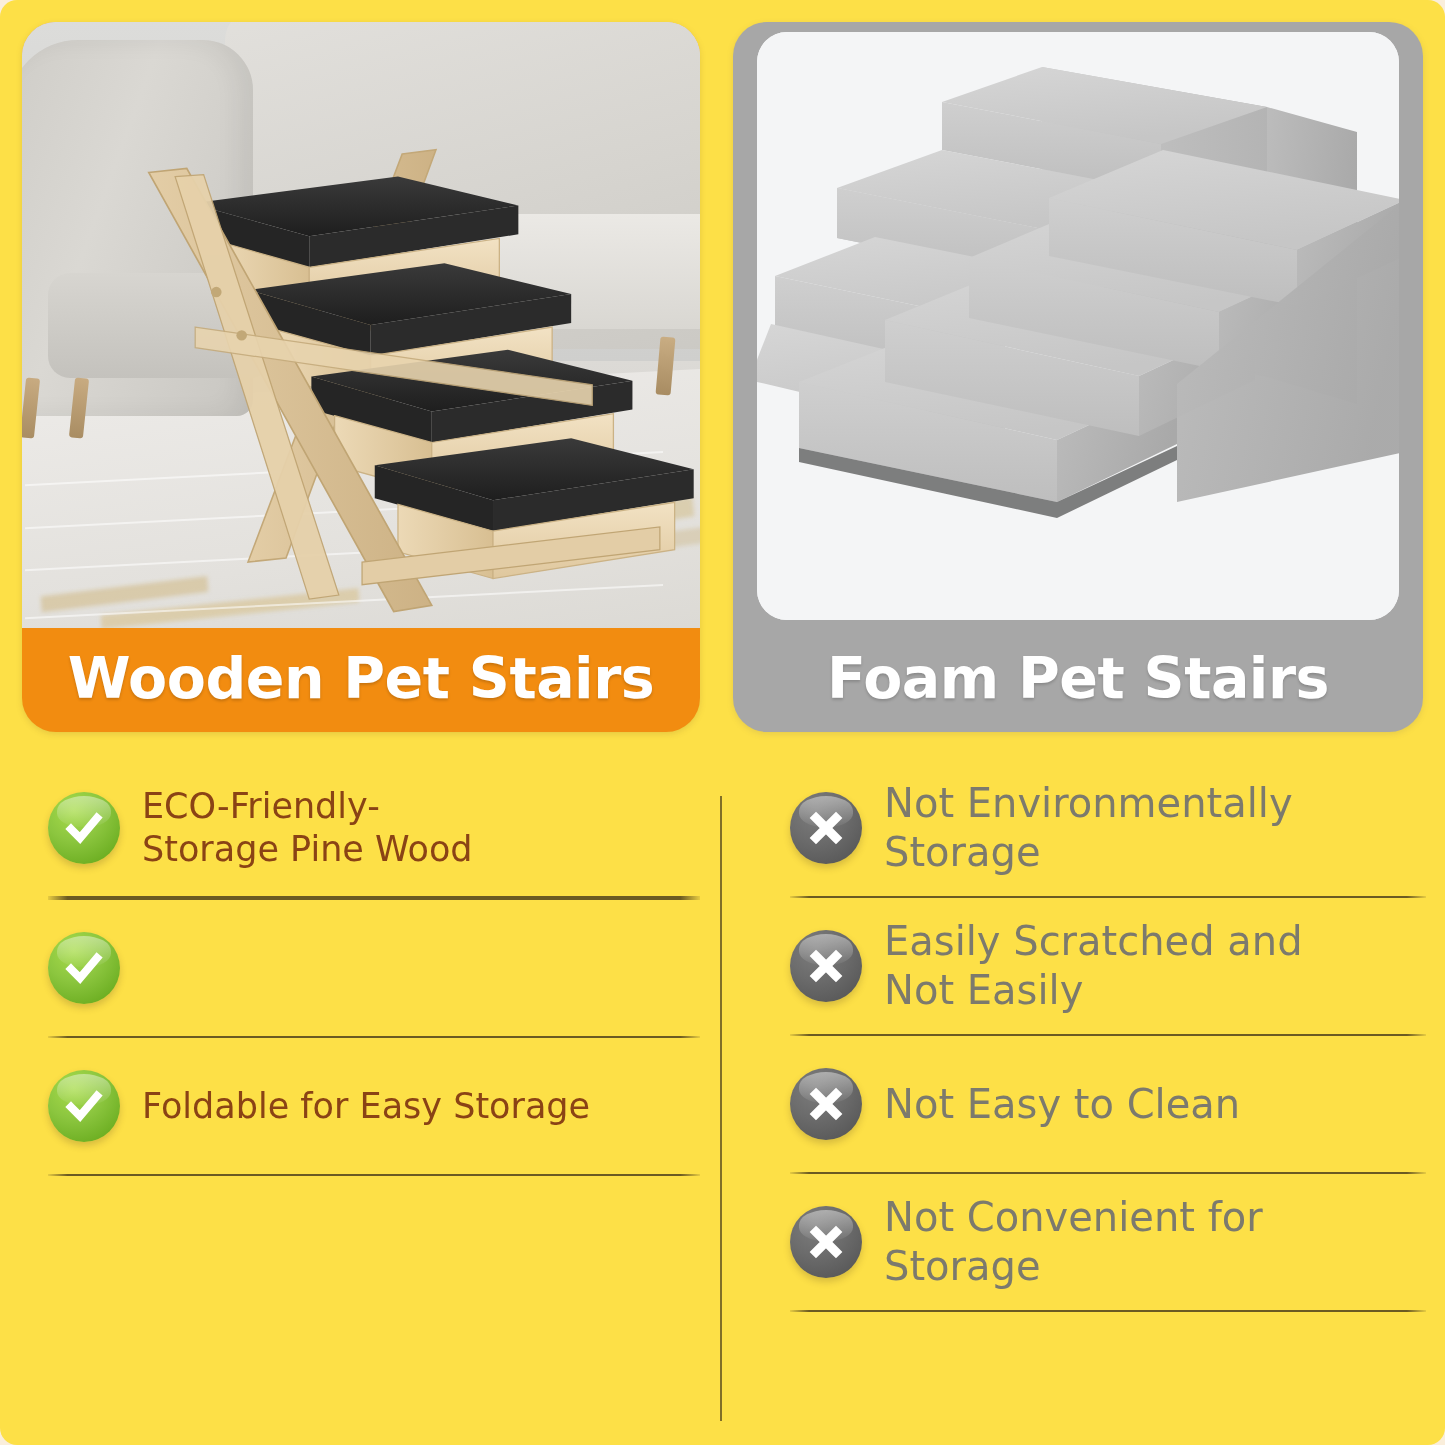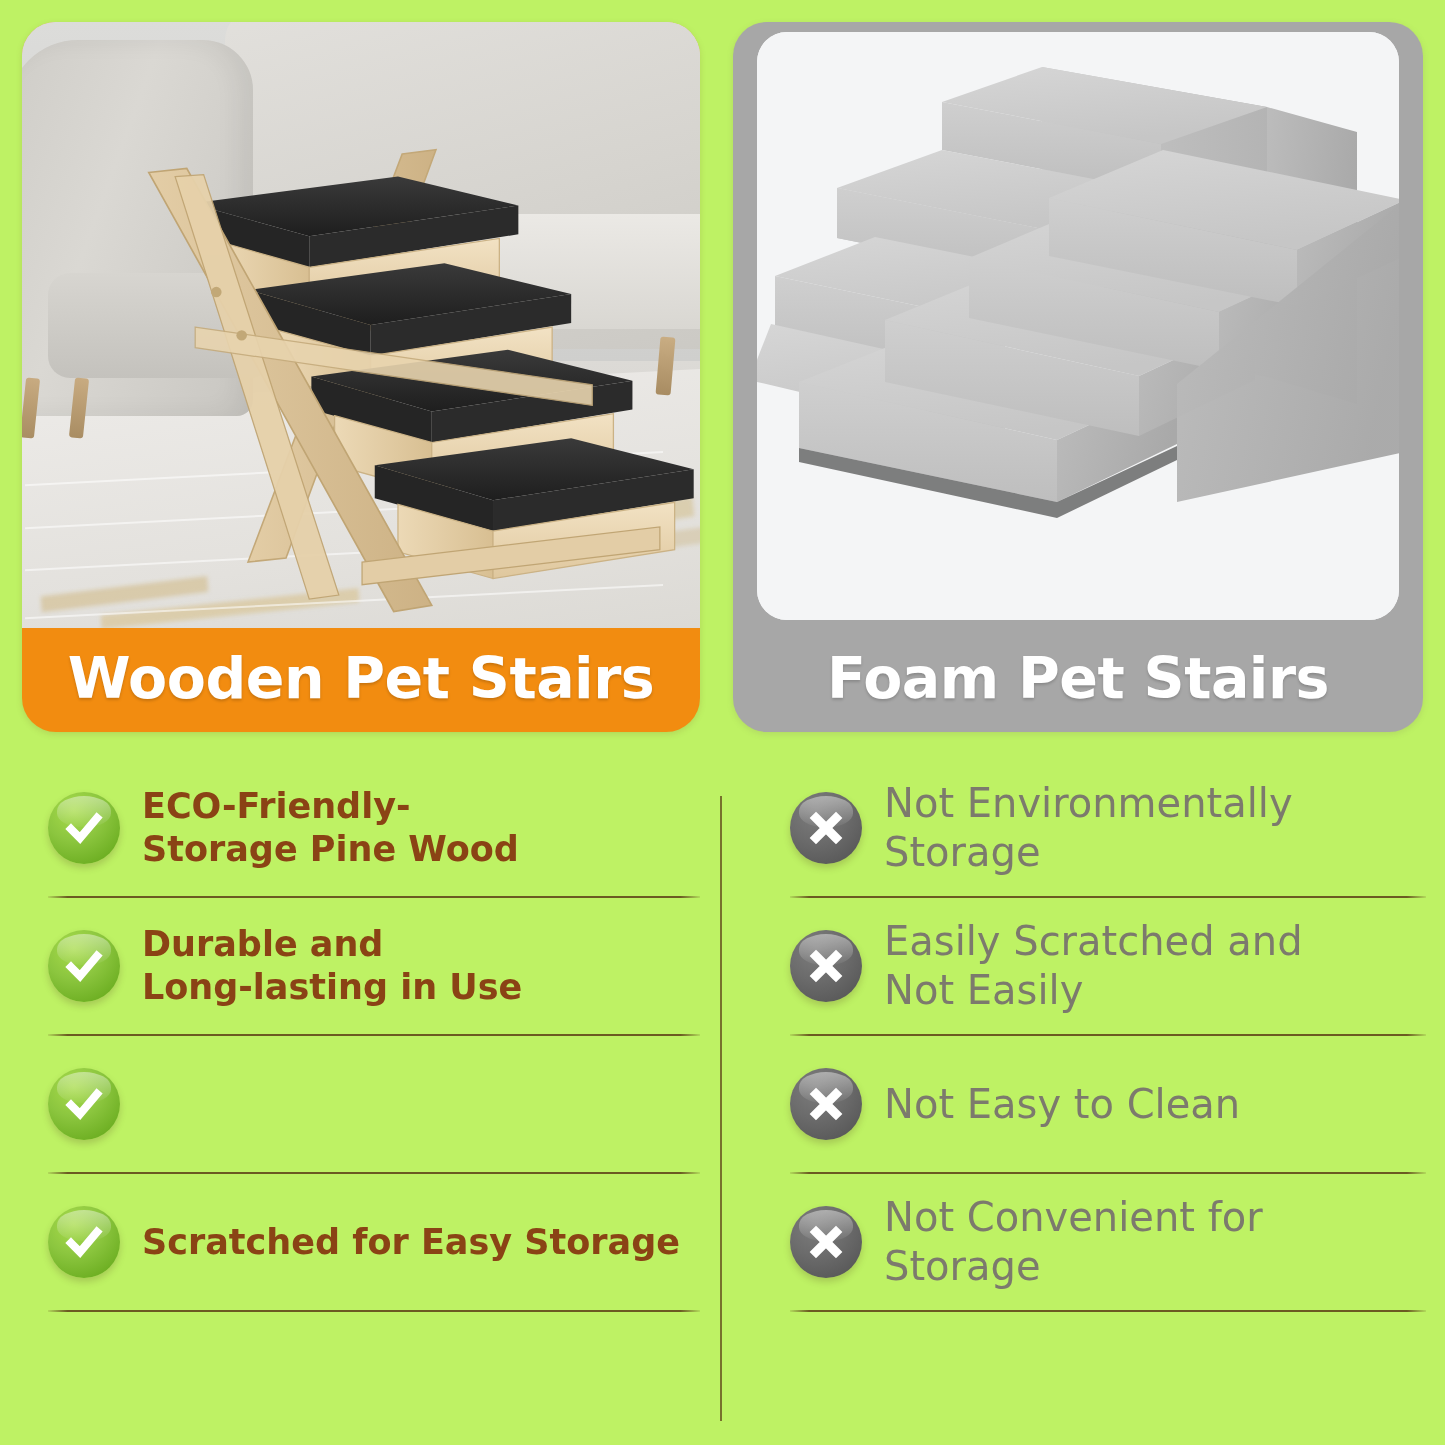--- a/index.html
+++ b/index.html
@@ -11,21 +11,22 @@
     height: 1445px;
     background: #faeedb;
     font-family: "DejaVu Sans", sans-serif;
     overflow: hidden;
   }
 
   .page {
     position: relative;
     width: 1445px;
     height: 1445px;
-    background: #bef264;
+    background: #fde047;
+    border-radius: 17px;
   }
 
   
   .cards-row {
     position: absolute;
     left: 0;
     top: 0;
     width: 1445px;
     height: 740px;
   }
@@ -268,21 +269,21 @@
   }
   .badge svg { position: relative; z-index: 2; }
 
   .feature-text {
     font-size: 35px;
     line-height: 1.22;
     font-family: "DejaVu Sans", sans-serif;
   }
   .left-col .feature-text {
     color: #8a4315;
-    font-weight: bold;
+    font-weight: normal;
   }
   .right-col .feature-text {
     color: #7c7a6d;
     font-weight: normal;
     font-size: 40px;
   }
 </style>
 </head>
 <body>
 
@@ -464,49 +465,38 @@
             <path d="M8 22 L17 31 L34 11" fill="none" stroke="#ffffff" stroke-width="8" stroke-linecap="square" stroke-linejoin="miter"></path>
           </svg>
         </span>
         <span class="feature-text">
           <span>ECO-Friendly-</span><br>
           <span>Storage Pine Wood</span>
         </span>
       </div>
       <div class="hr"></div>
 
+      <div class="hr"></div>
+
       <div class="feature">
         <span class="badge yes">
           <svg width="42" height="42" viewBox="0 0 42 42">
             <path d="M8 22 L17 31 L34 11" fill="none" stroke="#ffffff" stroke-width="8" stroke-linecap="square" stroke-linejoin="miter"></path>
           </svg>
         </span>
-        <span class="feature-text">
-          <span>Durable and</span><br>
-          <span>Long-lasting in Use</span>
-        </span>
       </div>
       <div class="hr"></div>
 
       <div class="feature">
         <span class="badge yes">
           <svg width="42" height="42" viewBox="0 0 42 42">
             <path d="M8 22 L17 31 L34 11" fill="none" stroke="#ffffff" stroke-width="8" stroke-linecap="square" stroke-linejoin="miter"></path>
           </svg>
         </span>
-      </div>
-      <div class="hr"></div>
-
-      <div class="feature">
-        <span class="badge yes">
-          <svg width="42" height="42" viewBox="0 0 42 42">
-            <path d="M8 22 L17 31 L34 11" fill="none" stroke="#ffffff" stroke-width="8" stroke-linecap="square" stroke-linejoin="miter"></path>
-          </svg>
-        </span>
-        <span class="feature-text">Scratched for Easy Storage</span>
+        <span class="feature-text">Foldable for Easy Storage</span>
       </div>
       <div class="hr"></div>
     </div>
 
     <div class="col right-col">
 
       <div class="feature">
         <span class="badge no">
           <svg width="40" height="40" viewBox="0 0 40 40">
             <path d="M10 10 L30 30 M30 10 L10 30" fill="none" stroke="#ffffff" stroke-width="9" stroke-linecap="square"></path>

